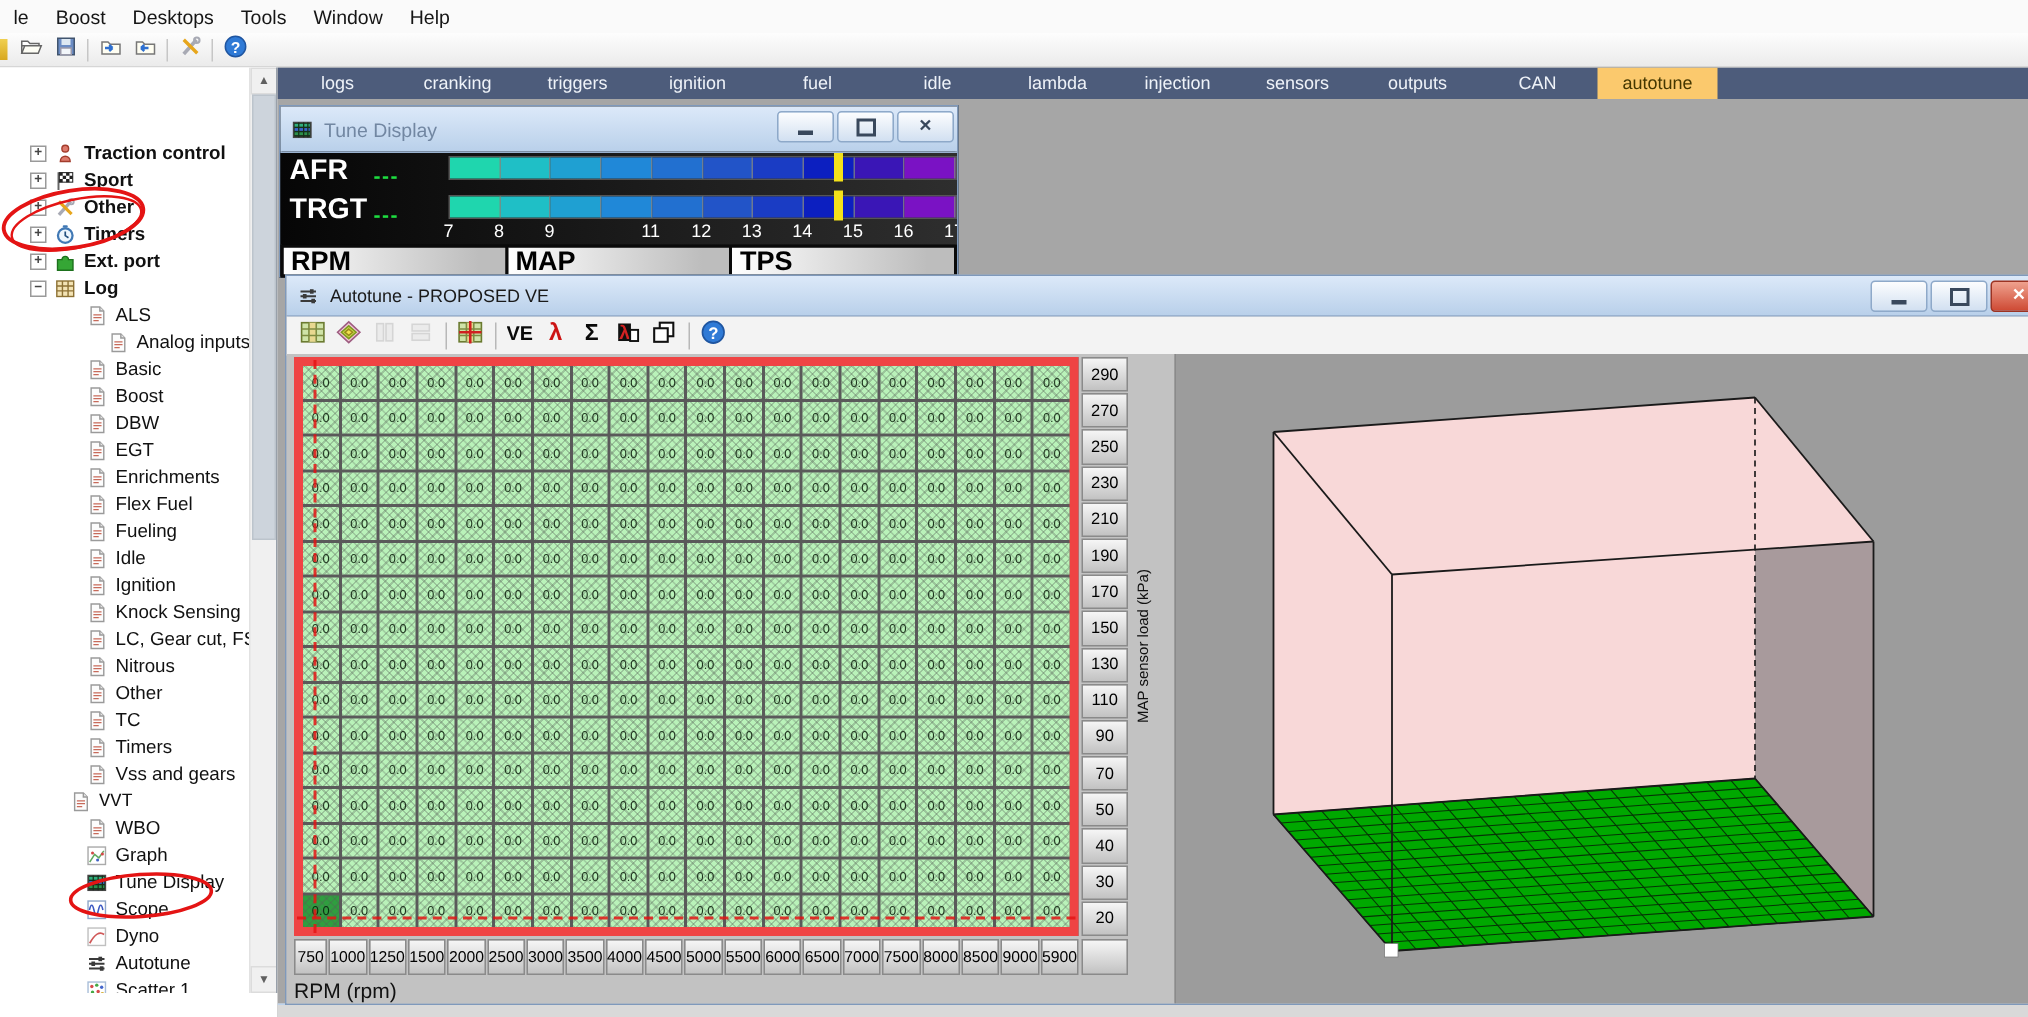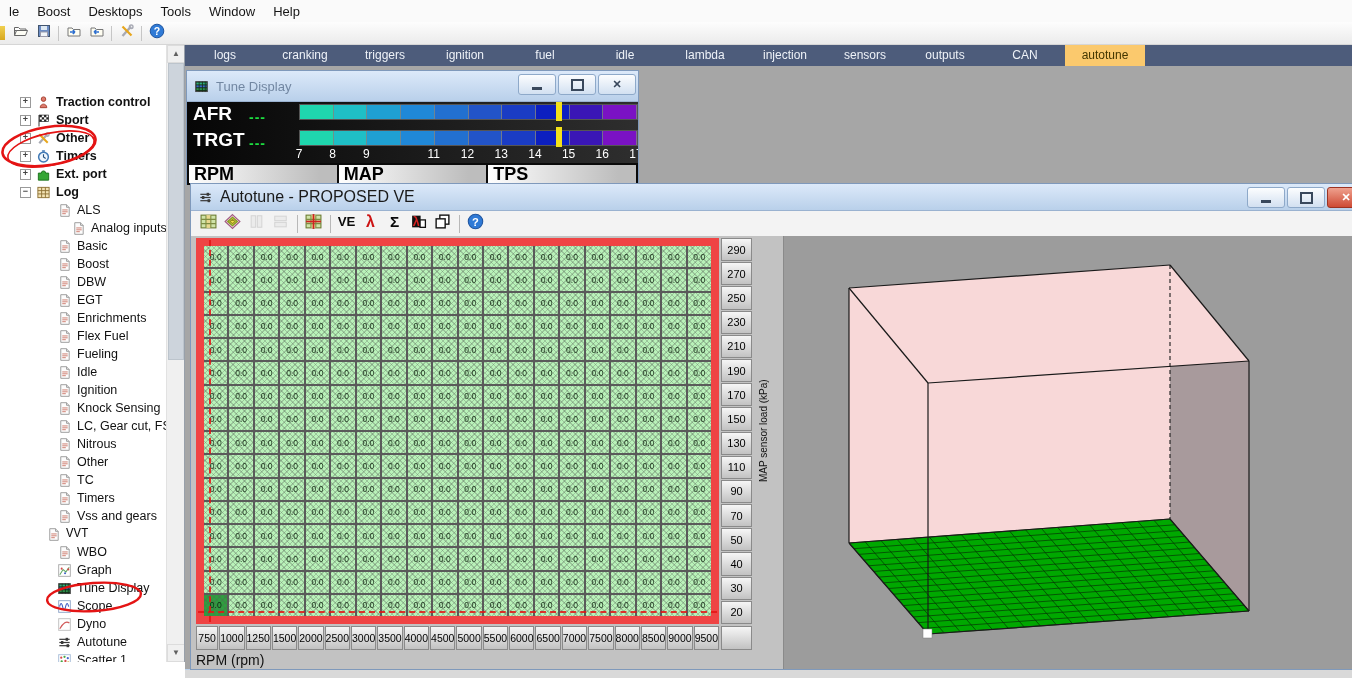--- a/index.html
+++ b/index.html
@@ -35,21 +35,21 @@
   .tabbar{position:absolute;left:0;top:0;width:1167px;height:21px;background:#4d5c7b;display:flex;}
   .tab{width:80px;text-align:center;line-height:21px;font-size:12px;color:#eef2f8;cursor:default;}
   .tab.active{background:#fbc96d;color:#443700;}
   .mdi-bottom{position:absolute;left:0;top:624px;width:1167px;height:9px;background:#d9d9d9;border-top:1px solid #bcd2ec;}
   
   .win{position:absolute;border:1px solid #7f99bb;box-shadow:0 0 0 1px rgba(255,255,255,.35) inset;}
   .wtitle{height:26px;background:linear-gradient(#dce9f9,#b9d0ea);display:flex;align-items:center;
           border-bottom:1px solid #9ab2d0;position:relative;}
   .wtitle .wicon{width:15px;height:15px;margin-left:7px;}
   .wtitle .wicon svg{width:15px;height:15px;display:block;}
-  .wtext{margin-left:7px;font-size:16px;color:#1a1a1a;}
+  .wtext{margin-left:7px;font-size:12px;color:#1a1a1a;}
   .btns{position:absolute;top:3px;right:2px;display:flex;}
   .wbtn{width:36px;height:19px;border:1px solid #8ea9c9;border-radius:3px;margin-left:2px;
         background:linear-gradient(#fcfdfe,#d2e0f1);display:flex;align-items:center;justify-content:center;}
   .i-min{width:10px;height:3px;background:#39485c;margin-top:8px;}
   .i-max{width:9px;height:8px;border:2px solid #39485c;}
   .i-close{font-size:11px;font-weight:bold;color:#39485c;line-height:1;}
   .wbtn.close-red{background:linear-gradient(#efa18e,#ce4a34);border-color:#9c3322;margin-right:-14px;}
   .wbtn.close-red .i-close{color:#fff;}
   
   .twin{left:1px;top:25px;width:451px;height:113px;background:#000;z-index:1;}
@@ -70,21 +70,21 @@
   .gcol:first-child{border-left:2px solid #0a0a0a;}
   
   .awin{left:5px;top:138px;width:1162px;height:485px;background:#c2c2c2;z-index:2;overflow:hidden;}
   .atoolbar{height:25px;background:#f3f3f3;border-bottom:1px solid #cfcfcf;display:flex;align-items:center;padding-left:6px;}
   .abtn{width:22px;height:21px;display:flex;align-items:center;justify-content:center;margin-right:2px;}
   .abtn svg{width:17px;height:17px;}
   .asep{width:1px;height:18px;background:#b8b8b8;margin:0 4px;}
   .gridpane{position:absolute;left:0;top:52px;width:592px;height:433px;background:#c2c2c2;}
   .vegrid{position:absolute;left:5px;top:2px;width:523px;height:386px;display:grid;
           grid-template-columns:repeat(20,1fr);grid-template-rows:repeat(16,1fr);
-          gap:2px;background:#5a5a5a;border:8px solid #ef4444;box-sizing:border-box;}
+          gap:2px;background:#5a5a5a;border:6px solid #ef4444;box-sizing:border-box;}
   .vecell{background-color:#b9f2b9;
      background-image:repeating-linear-gradient(45deg,rgba(85,95,85,.30) 0 1px,transparent 1px 4px),
                       repeating-linear-gradient(135deg,rgba(85,95,85,.30) 0 1px,transparent 1px 4px);
      display:flex;align-items:center;justify-content:center;font-size:8.5px;color:#1c331c;}
   .vecell.sel{background-color:#2f9e3f;color:#06300e;}
   .redh{position:absolute;left:7px;top:375px;width:519px;height:0;border-top:2px dashed rgba(228,20,20,.85);pointer-events:none;z-index:3;}
   .redv{position:absolute;left:18px;top:4px;height:382px;width:0;border-left:2px dashed rgba(228,20,20,.85);pointer-events:none;z-index:3;}
   .maplabels{position:absolute;left:530px;top:2px;width:31px;height:386px;display:grid;grid-template-rows:repeat(16,1fr);gap:1px;}
   .axcell{background:linear-gradient(#f6f6f6,#c2c2c2);border:1px solid #8a8a8a;box-sizing:border-box;
           font-size:11px;display:flex;align-items:center;justify-content:center;color:#000;}
@@ -1055,21 +1055,21 @@
           <div class="axcell">4500</div>
           <div class="axcell">5000</div>
           <div class="axcell">5500</div>
           <div class="axcell">6000</div>
           <div class="axcell">6500</div>
           <div class="axcell">7000</div>
           <div class="axcell">7500</div>
           <div class="axcell">8000</div>
           <div class="axcell">8500</div>
           <div class="axcell">9000</div>
-          <div class="axcell">9500</div>
+          <div class="axcell">5900</div>
         </div>
       <div class="ylab">MAP sensor load (kPa)</div>
       <div class="xlab">RPM (rpm)</div>
     </div>
 
     <div class="pane3d" id="pane3d">
         <svg width="570" height="433" xmlns="http://www.w3.org/2000/svg" style="display:block">
           <rect x="0" y="0" width="570" height="433" fill="#9c9c9c"></rect>
           <polygon points="144,147 465,125 465,375 144,398" fill="#f8d8d8"></polygon>
           <polygon points="386,29 465,125 465,375 386,283" fill="#a89a9c"></polygon>

